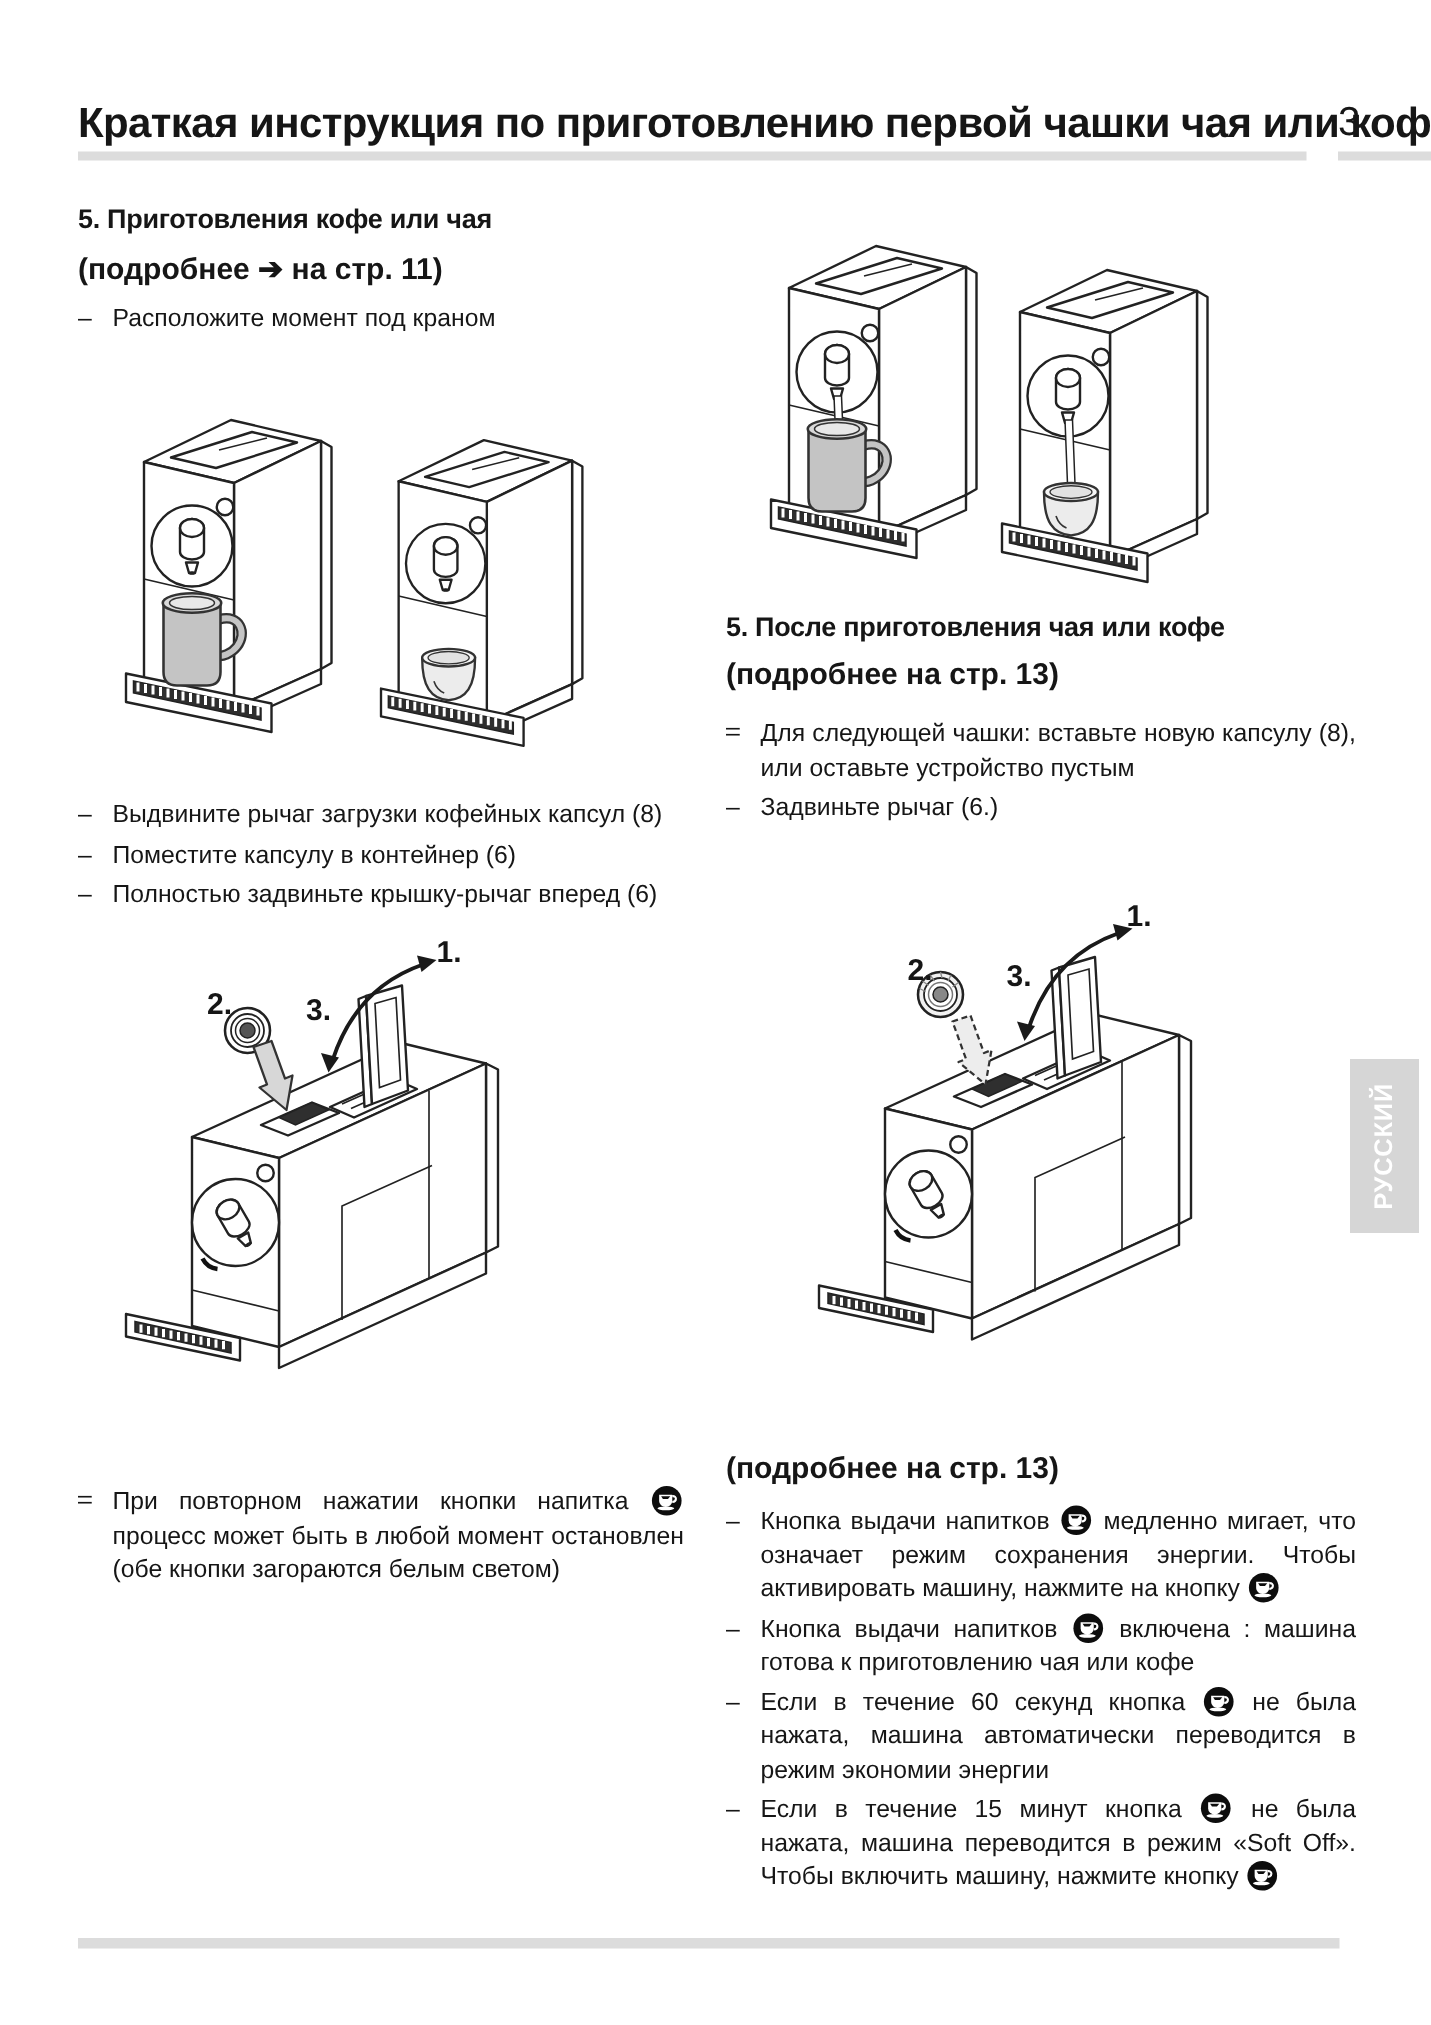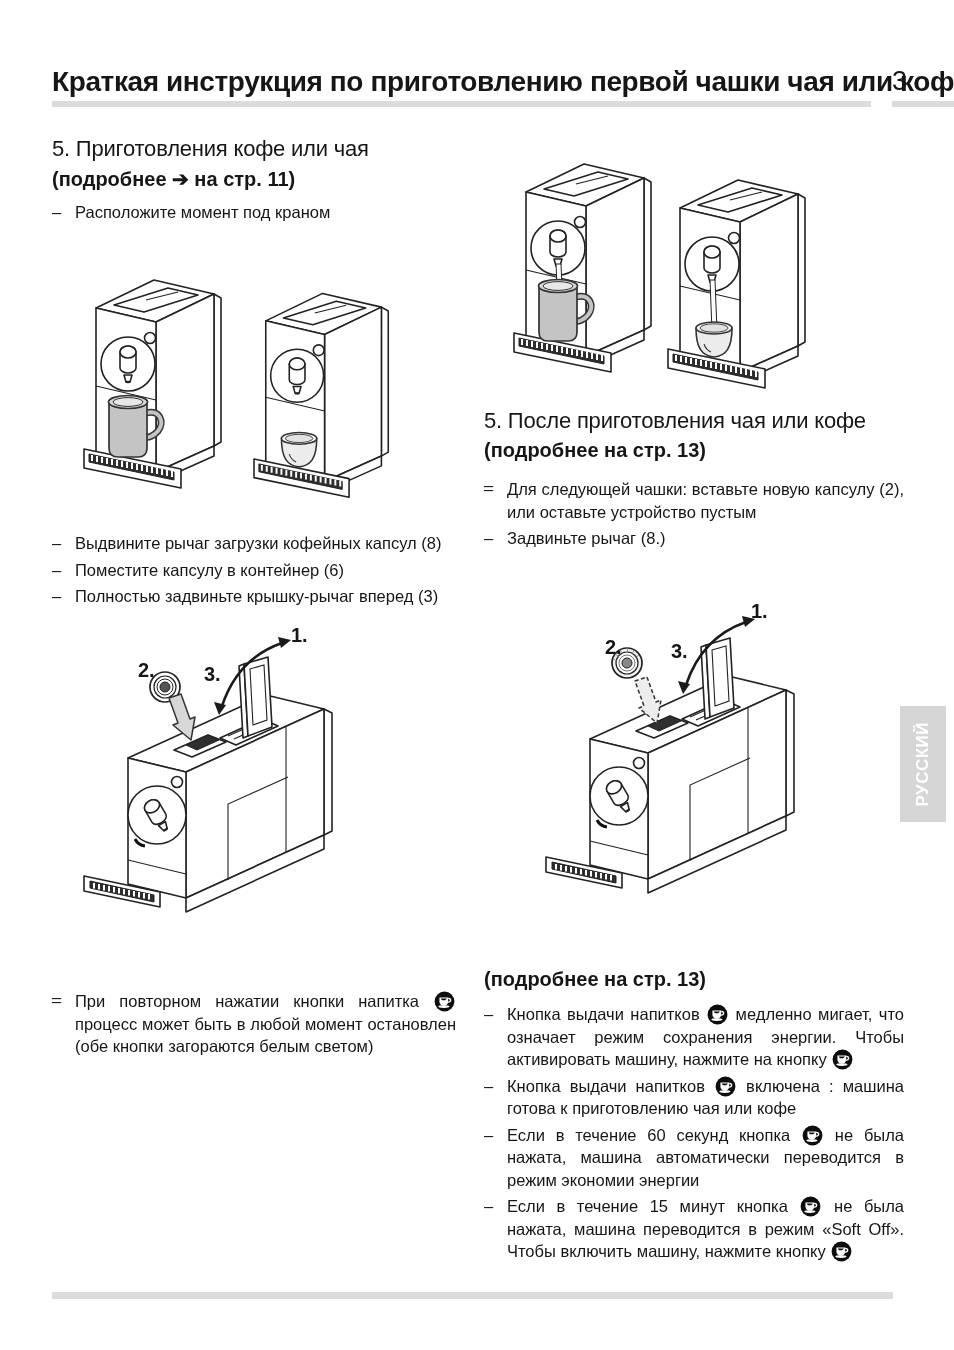--- a/index.html
+++ b/index.html
@@ -2,21 +2,21 @@
 <html><head>
 <meta charset="utf-8">
 <style>
   html,body{margin:0;padding:0;background:#ffffff;}
   .page{position:relative;width:954px;height:1350px;background:#fff;overflow:hidden;
         font-family:"Liberation Sans", sans-serif;color:#161616;}
   .abs{position:absolute;}
   .title{font-size:28px;font-weight:bold;letter-spacing:-0.4px;white-space:nowrap;}
   .pagenum{font-size:27px;font-weight:normal;}
   .rule{background:#dcdcdc;height:6px;}
-  .sec-h{font-size:22px;font-weight:normal;letter-spacing:-0.2px;white-space:nowrap;text-align:right;}
+  .sec-h{font-size:18px;font-weight:bold;letter-spacing:-0.2px;white-space:nowrap;text-align:right;}
   .sec-note{font-size:20px;font-weight:bold;}
   ul.blist{list-style:none;margin:0;padding:0;font-size:16.5px;line-height:22.5px;}
   ul.blist li{position:relative;padding-left:23px;margin-bottom:4px;}
   ul.blist li .dash{position:absolute;left:0;top:0;}
   ul.just li{text-align:justify;}
   .fig{position:absolute;}
   .fig-label{position:absolute;font-size:20px;font-weight:bold;line-height:20px;}
   .inline-icon{display:inline-block;width:21px;height:21px;vertical-align:-5px;margin:0 1px;}
   .inline-icon svg{display:block;}
   .lang-tab{background:#d6d6d6;display:flex;align-items:center;justify-content:center;}
@@ -174,21 +174,21 @@
     <li>
       <span class="dash">–</span>
       <span>Выдвините рычаг загрузки кофейных капсул (8)</span>
     </li>
     <li>
       <span class="dash">–</span>
       <span>Поместите капсулу в контейнер (6)</span>
     </li>
     <li>
       <span class="dash">–</span>
-      <span>Полностью задвиньте крышку-рычаг вперед (3)</span>
+      <span>Полностью задвиньте крышку-рычаг вперед (6)</span>
     </li>
   </ul>
 
   <div class="fig" style="left:78px;top:608px;width:380px;height:332px;">
     <svg viewBox="0 0 380 332" width="380" height="332">
       <use href="#machine-wide"></use>
       <use href="#capsule-solid" transform="translate(87,79)"></use>
       <use href="#arrow-gray-solid"></use>
       <use href="#arrow-curve"></use>
     </svg>
@@ -199,25 +199,25 @@
 
   <div class="abs sec-h" style="left:484px;top:408px;">5. После приготовления чая или кофе</div>
   <div class="abs sec-note" style="left:484px;top:439px;">(подробнее на стр. 13)</div>
 
   <ul class="abs blist just" style="left:484px;top:474px;width:420px;">
     <li>
       <span class="dash">–</span>
     </li>
     <li>
       <span class="dash">–</span>
-      <span>Для следующей чашки: вставьте новую капсулу (2), или оставьте устройство пустым</span>
-    </li>
-    <li>
-      <span class="dash">–</span>
-      <span>Задвиньте рычаг (8.)</span>
+      <span>Для следующей чашки: вставьте новую капсулу (8), или оставьте устройство пустым</span>
+    </li>
+    <li>
+      <span class="dash">–</span>
+      <span>Задвиньте рычаг (6.)</span>
     </li>
   </ul>
 
   <div class="fig" style="left:528px;top:583px;width:380px;height:340px;">
     <svg viewBox="0 0 380 340" width="380" height="340">
       <g transform="translate(12,6)">
           <use href="#machine-wide"></use>
         </g>
       <use href="#capsule-hatched" transform="translate(99,80)"></use>
       <use href="#arrow-gray-dashed" transform="translate(16,8)"></use>

